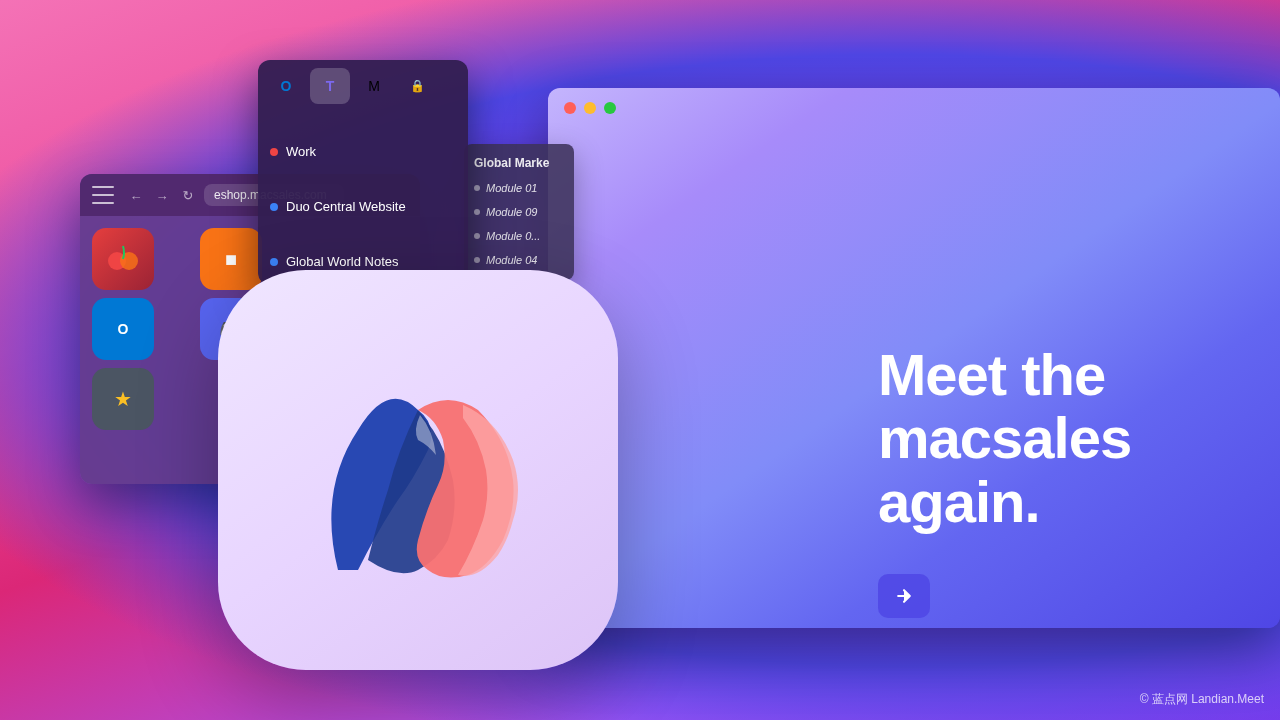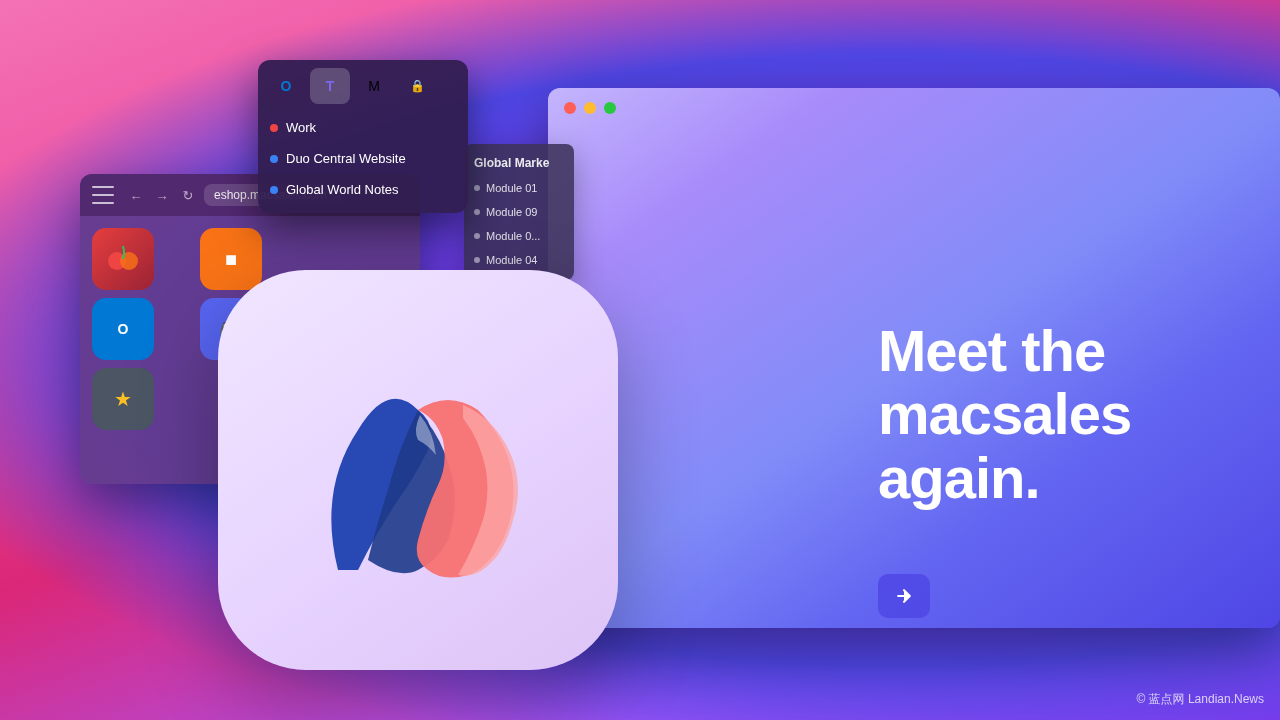--- a/index.html
+++ b/index.html
@@ -62,21 +62,21 @@
       padding-left: 330px;
       padding-top: 60px;
     }
 
     .headline {
       color: white;
       font-size: 58px;
       font-weight: 700;
       line-height: 1.1;
       letter-spacing: -1px;
-      margin-bottom: 64px;
+      margin-bottom: 40px;
     }
 
     .arrow-btn {
       width: 52px;
       height: 44px;
       background: rgba(79, 70, 229, 0.85);
       border-radius: 10px;
       display: flex;
       align-items: center;
       justify-content: center;
@@ -204,20 +204,21 @@
     .app-switcher-list {
       padding: 8px 0;
     }
 
     .switcher-item {
       display: flex;
       align-items: center;
       padding: 8px 12px;
       gap: 8px;
       cursor: pointer;
+      margin-top: 24px;
     }
 
     .switcher-dot {
       width: 8px;
       height: 8px;
       border-radius: 50%;
     }
     .dot-red { background: #ef4444; }
     .dot-blue { background: #3b82f6; }
 
@@ -239,20 +240,21 @@
       box-shadow: 0 10px 30px rgba(0,0,0,0.3);
     }
 
     .module-item {
       display: flex;
       align-items: center;
       padding: 6px 10px;
       gap: 6px;
       color: rgba(255,255,255,0.85);
       font-size: 11px;
+      font-style: italic;
     }
 
     .module-dot {
       width: 6px;
       height: 6px;
       border-radius: 50%;
       background: rgba(255,255,255,0.5);
     }
 
     .modules-header {
@@ -425,13 +427,13 @@
 
       <path d="M160 100 Q190 80 220 100 Q250 130 255 170 Q258 200 245 230 Q230 258 210 265 Q185 272 170 260 Q155 250 160 230 Q168 200 180 175 Q190 155 185 130 Q178 108 160 100 Z" fill="#f87171" opacity="0.95"></path>
 
       <path d="M205 95 Q240 110 255 150 Q265 180 255 210 Q250 230 240 245 Q220 270 200 265 Q215 240 225 210 Q232 185 228 160 Q222 130 205 108 Z" fill="#fca5a5" opacity="0.8"></path>
 
       <path d="M162 105 Q175 120 178 145 Q170 135 160 130 Q155 120 162 105 Z" fill="white" opacity="0.4"></path>
     </svg>
   </div>
 </div>
 
-<div class="watermark">© 蓝点网 Landian.News</div>
+<div class="watermark">© 蓝点网 Landian.Meet</div>
 
 </body></html>

